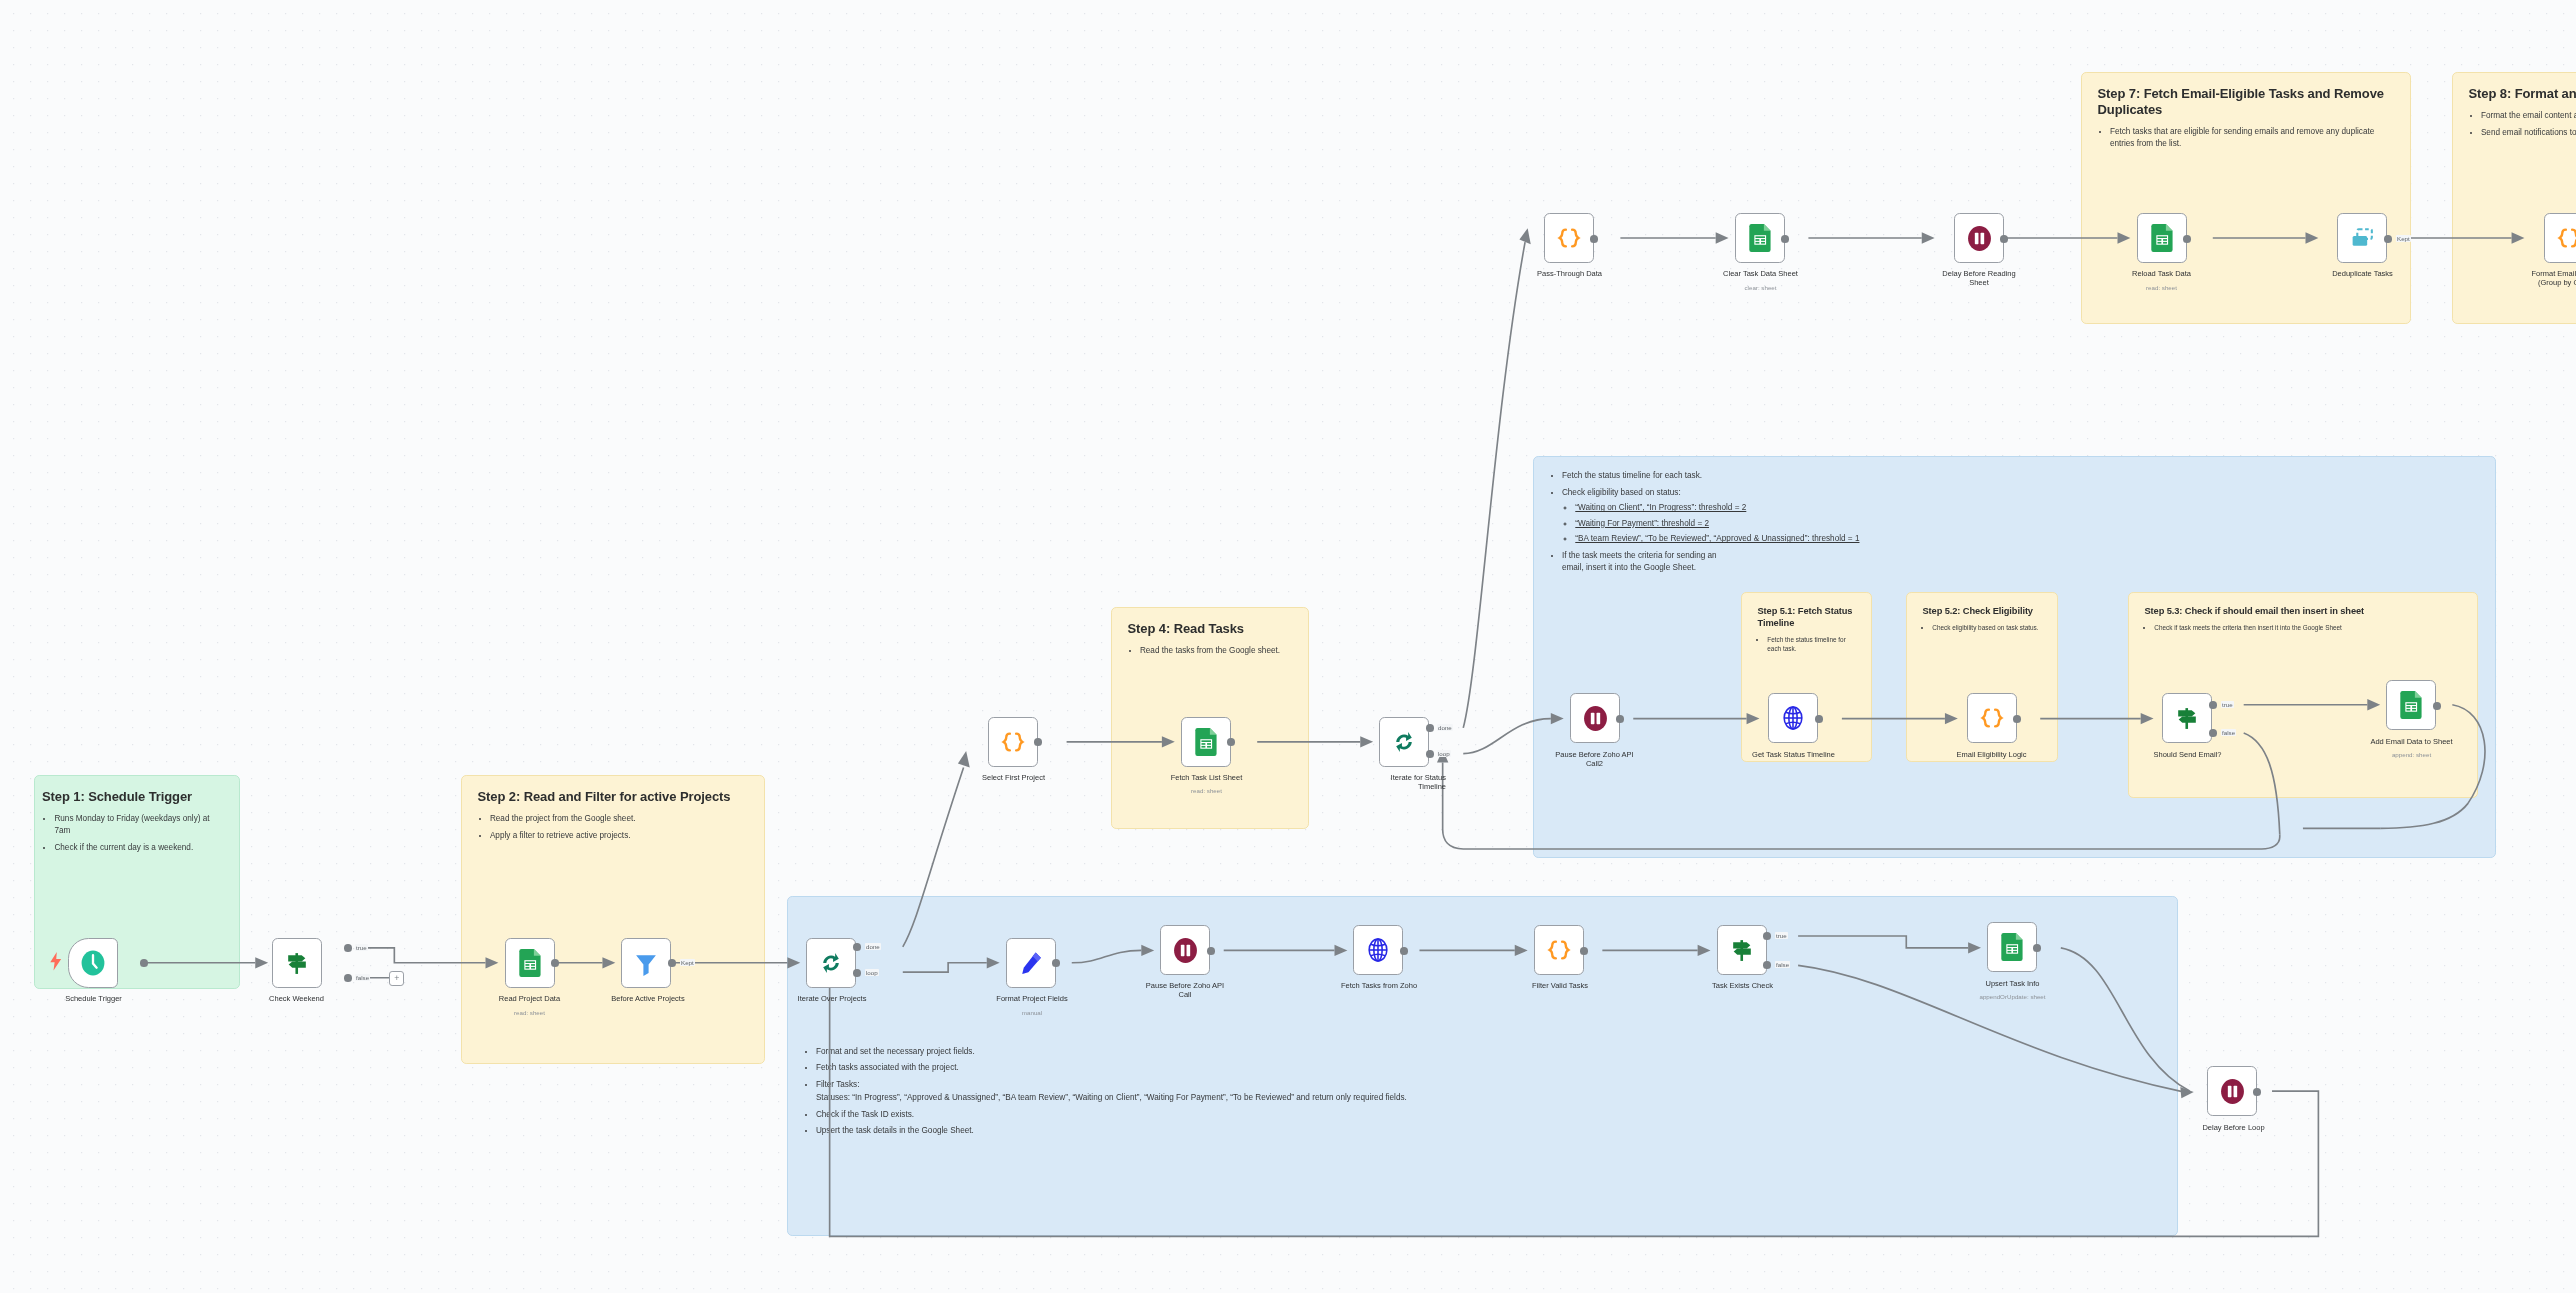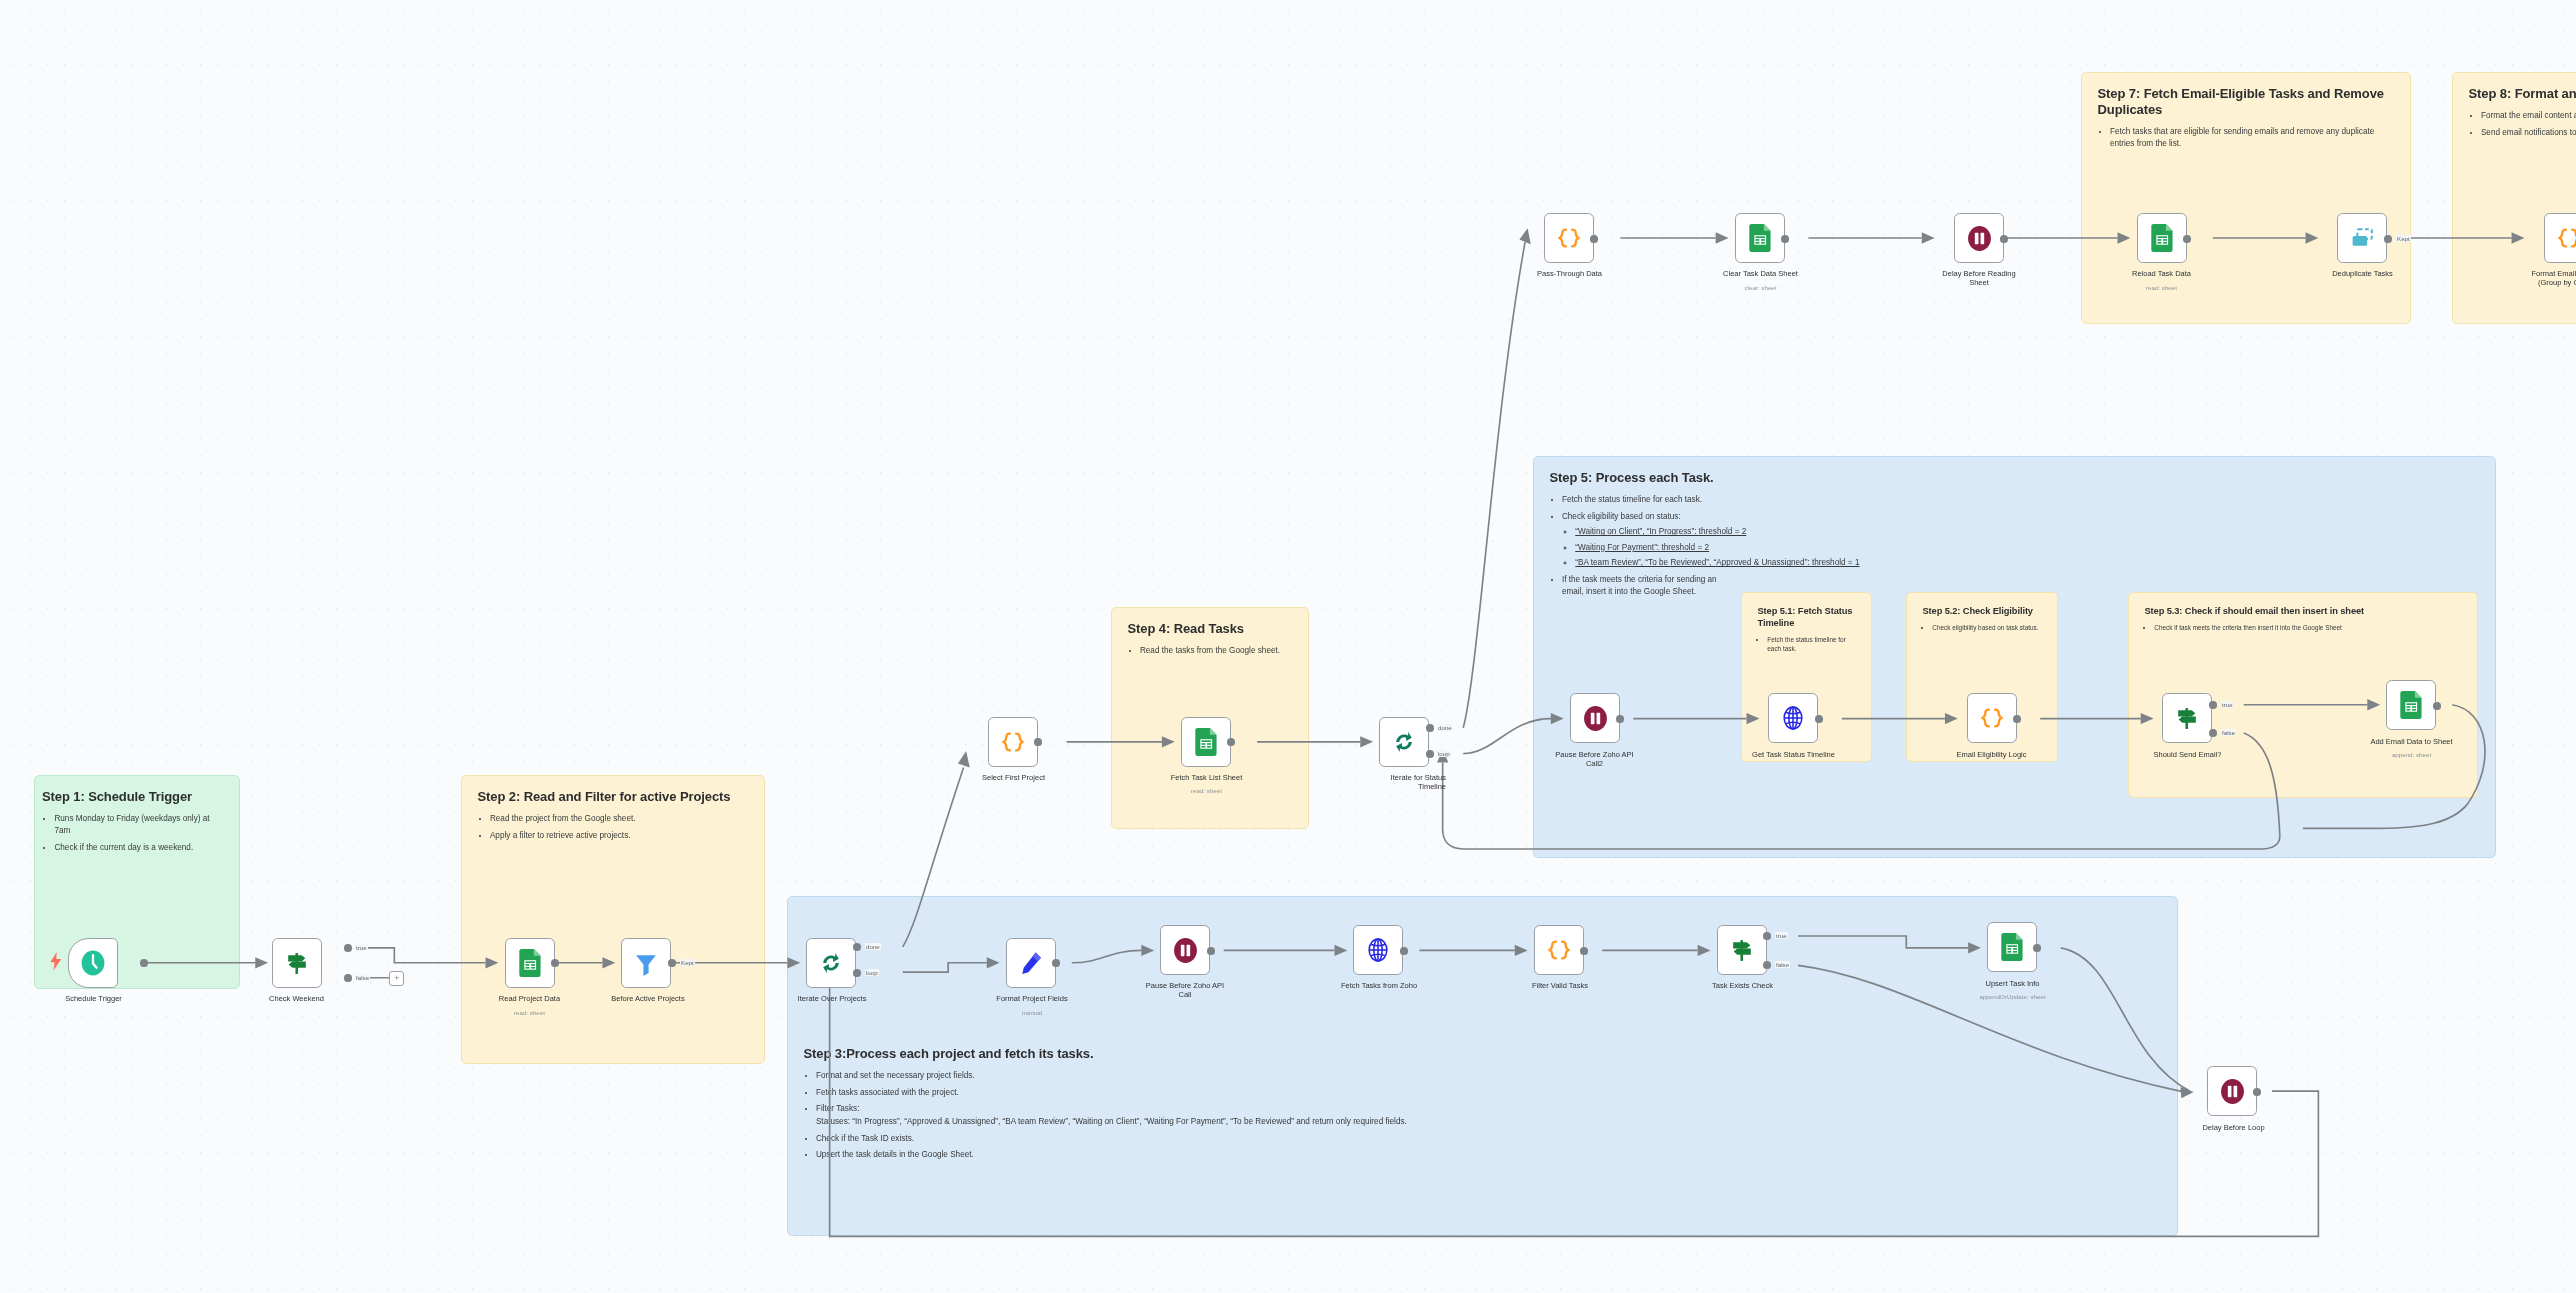--- a/index.html
+++ b/index.html
@@ -169,42 +169,40 @@
 
   <div class="note yellow" style="left:461px;top:775px;width:304px;height:289px;">
     <h3>Step 2: Read and Filter for active Projects</h3>
     <ul>
       <li>Read the project from the Google sheet.</li>
       <li>Apply a filter to retrieve active projects.</li>
     </ul>
   </div>
 
   <div class="note blue" style="left:787px;top:896px;width:1391px;height:340px;padding-top:149px;">
-    <h3>Step 3:Process each project and fetch its tasks.</h3>
     <ul>
       <li>Format and set the necessary project fields.</li>
       <li>Fetch tasks associated with the project.</li>
       <li>
         <span>Filter Tasks:</span>
         <span class="sub">Statuses: “In Progress”, “Approved &amp; Unassigned”, “BA team Review”, “Waiting on Client”, “Waiting For Payment”, “To be Reviewed” and return only required fields.</span>
       </li>
       <li>Check if the Task ID exists.</li>
       <li>Upsert the task details in the Google Sheet.</li>
     </ul>
   </div>
 
   <div class="note yellow" style="left:1111px;top:607px;width:198px;height:222px;">
     <h3>Step 4: Read Tasks</h3>
     <ul>
       <li>Read the tasks from the Google sheet.</li>
     </ul>
   </div>
 
   <div class="note blue" style="left:1533px;top:456px;width:963px;height:402px;">
-    <h3>Step 5: Process each Task.</h3>
     <ul style="width:422px;">
       <li>Fetch the status timeline for each task.</li>
       <li>
         <span>Check eligibility based on status:</span>
         <ul style="width:618px;">
           <li>“Waiting on Client”, “In Progress”: threshold = 2</li>
           <li>“Waiting For Payment”: threshold = 2</li>
           <li>“BA team Review”, “To be Reviewed”, “Approved &amp; Unassigned”: threshold = 1</li>
         </ul>
       </li>

